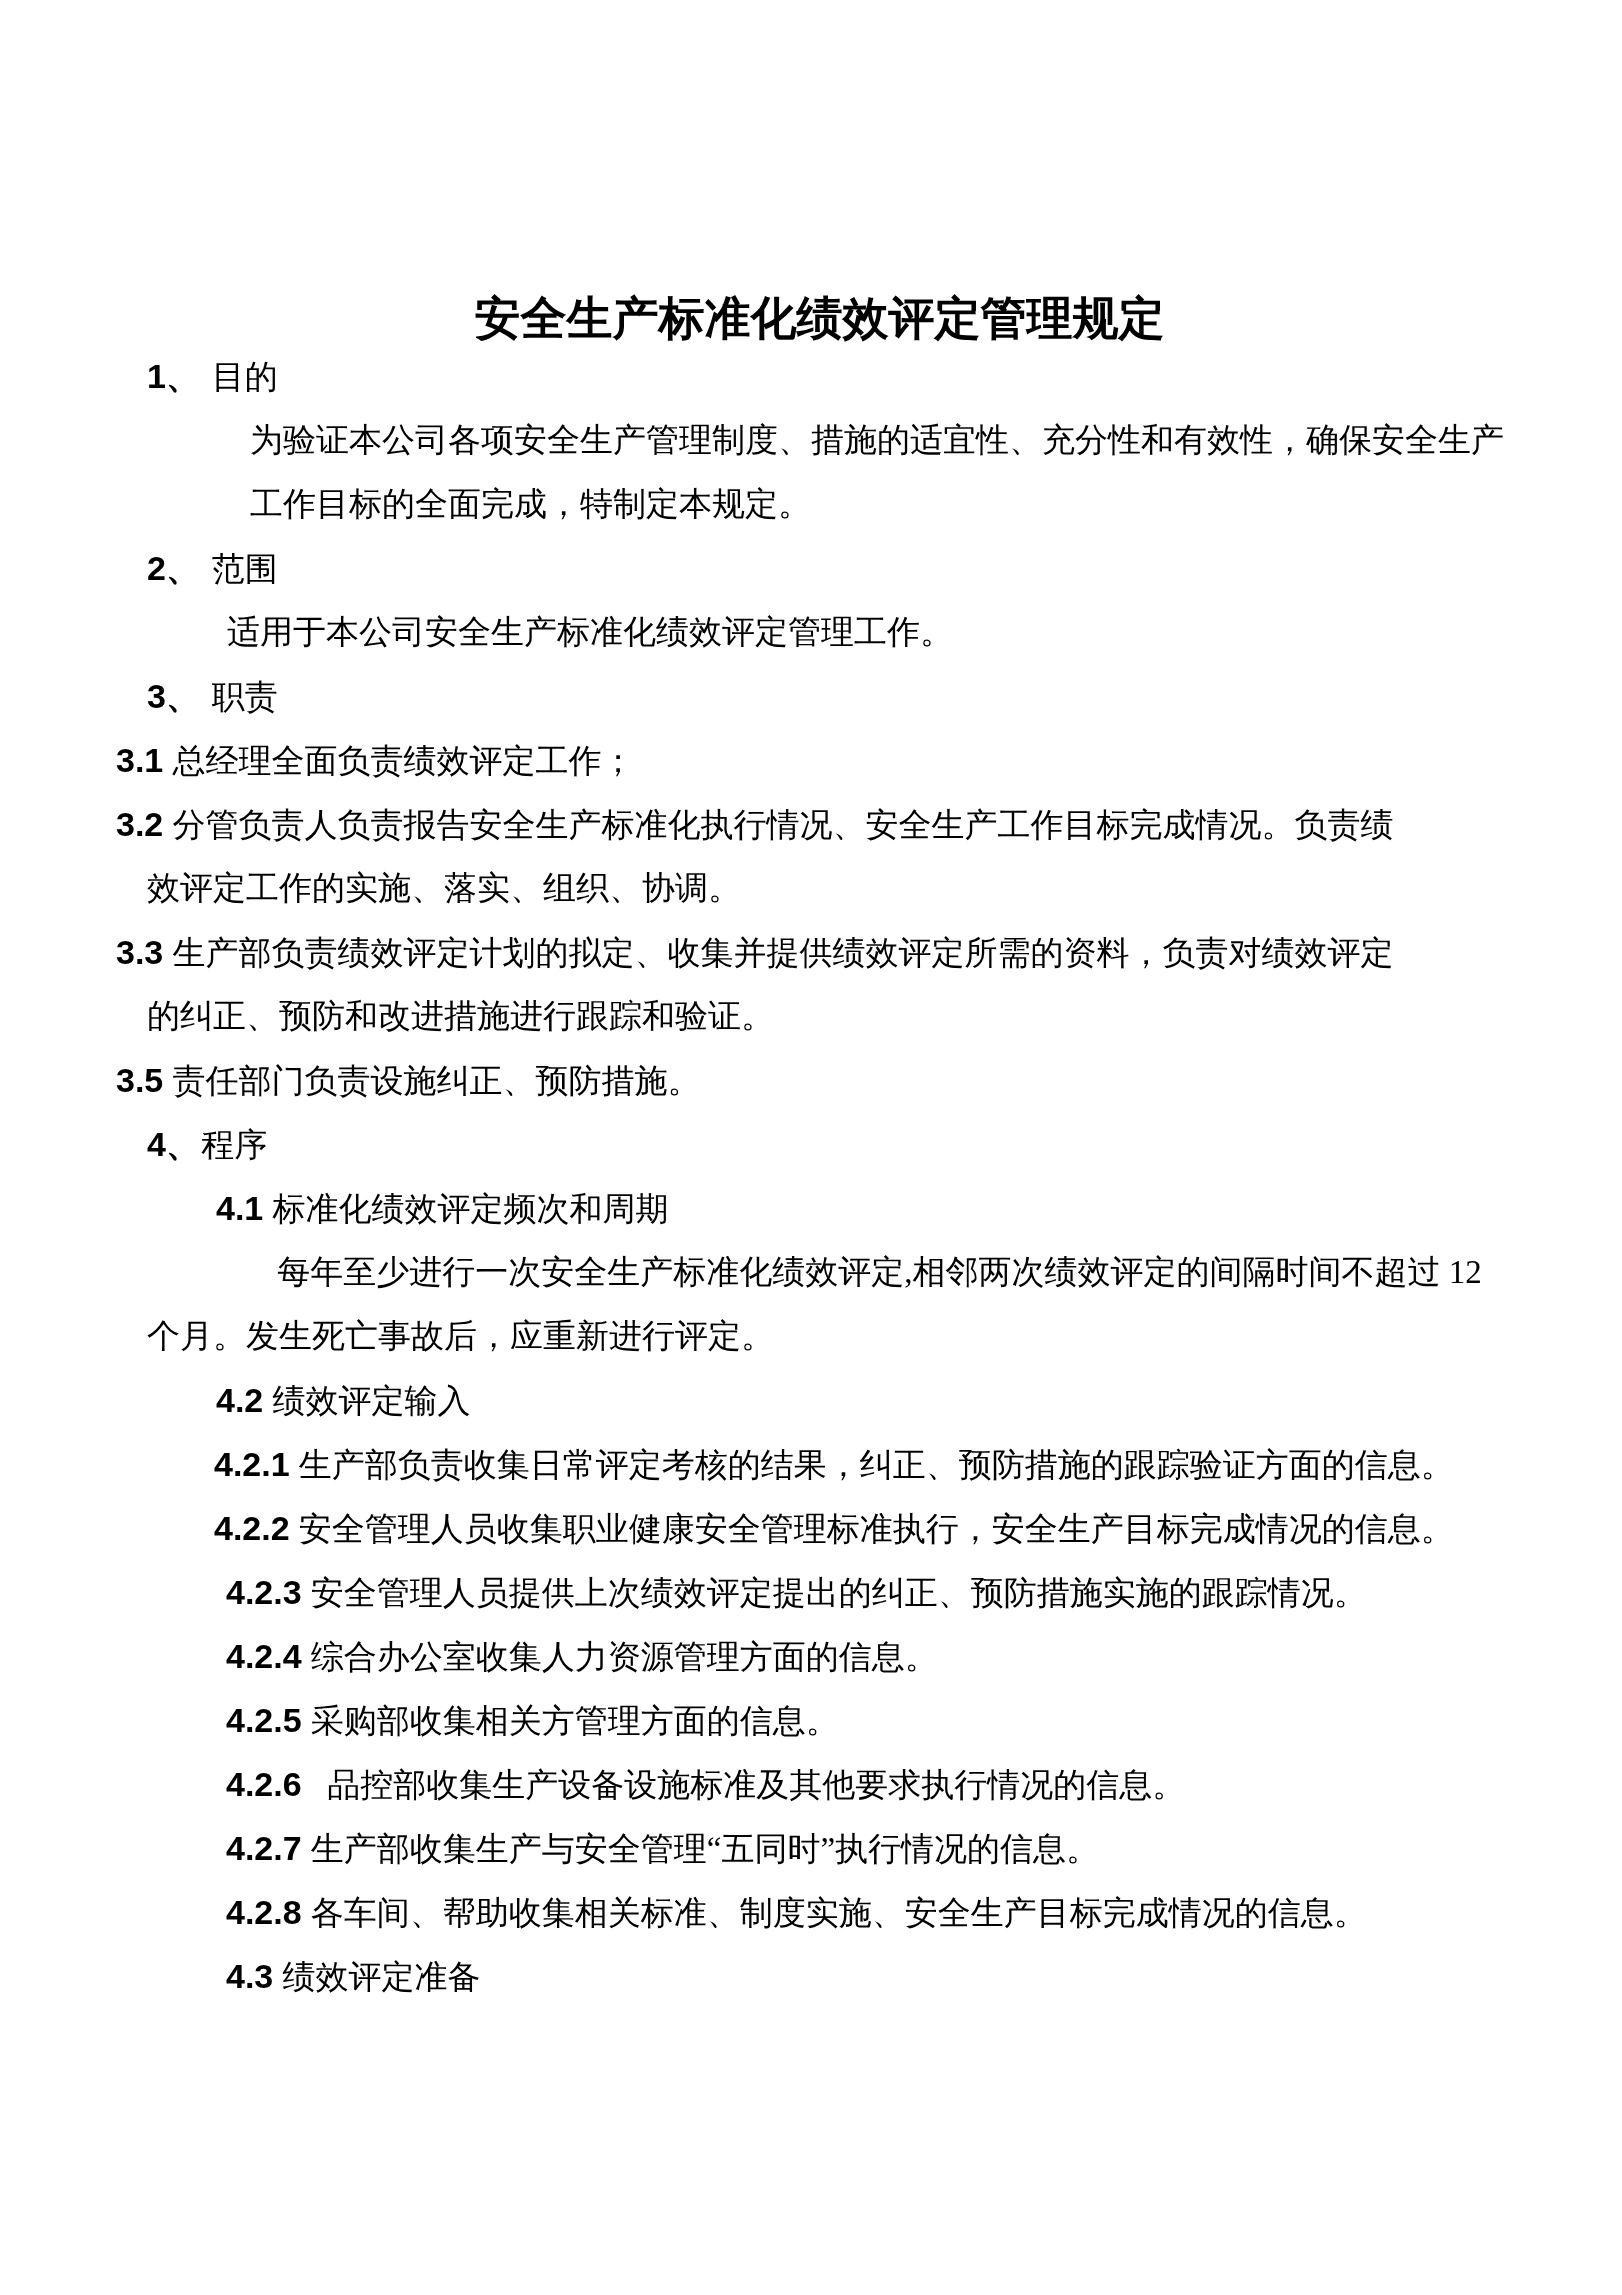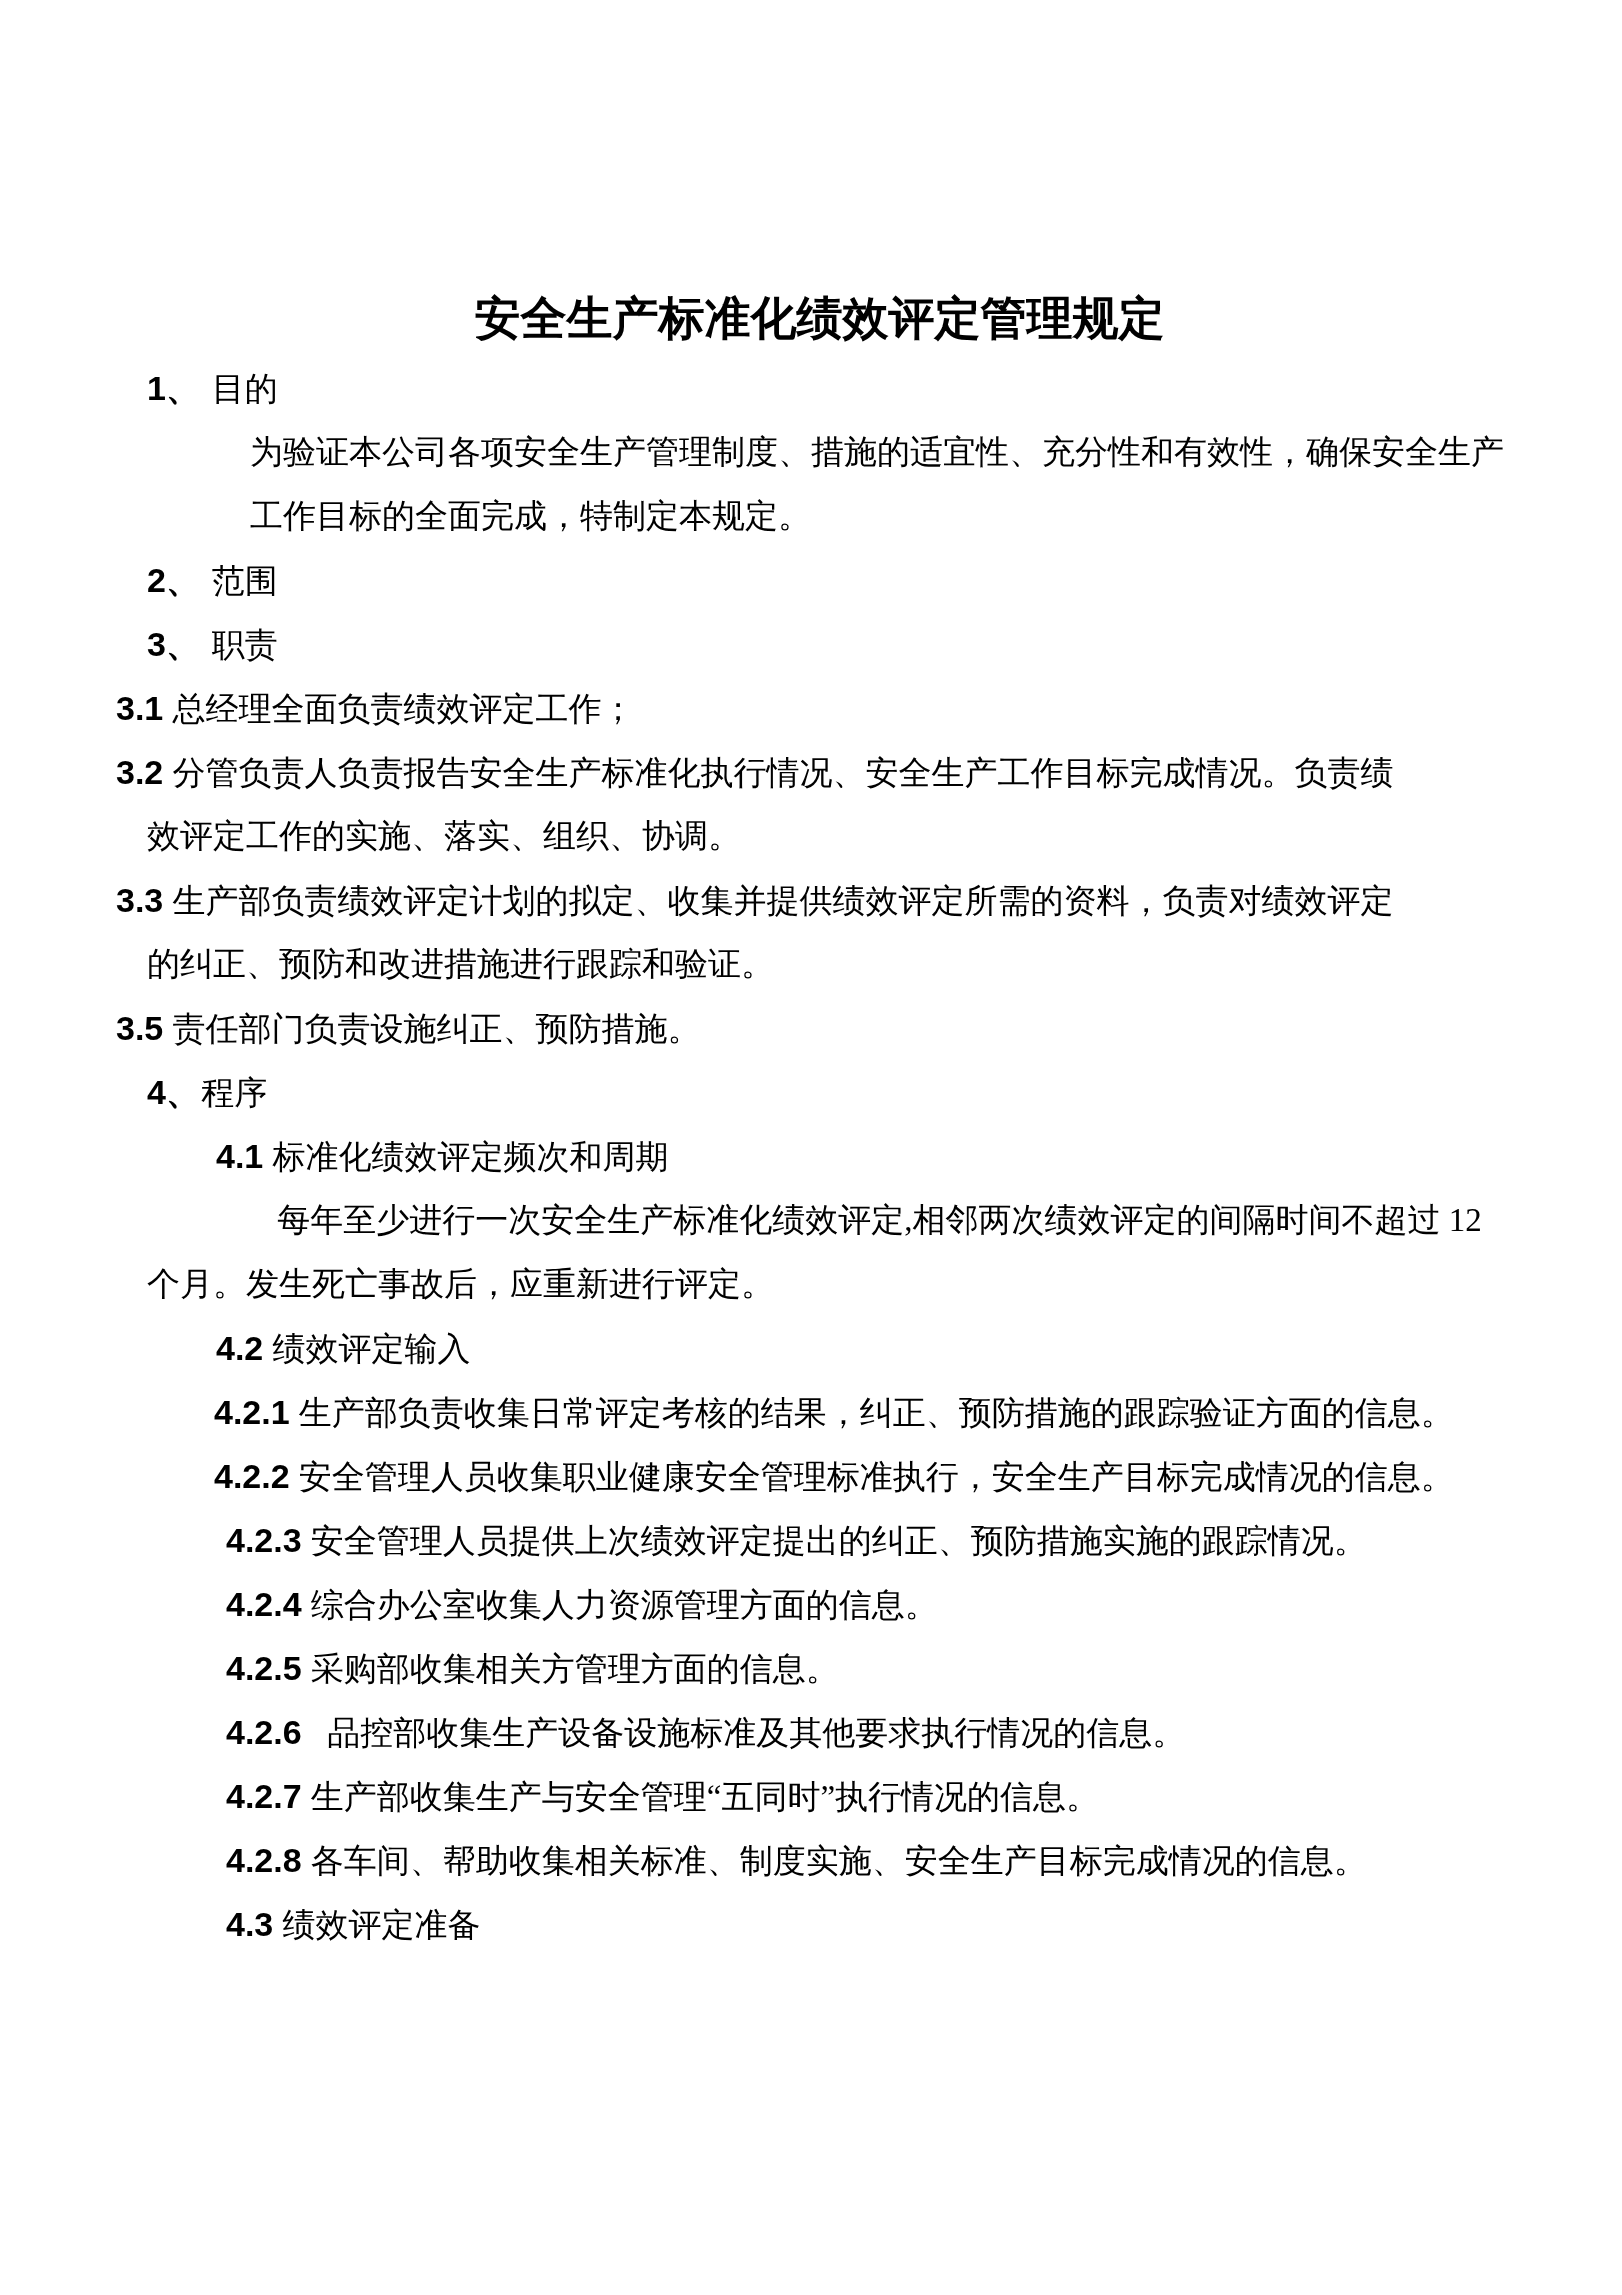--- a/index.html
+++ b/index.html
@@ -24,21 +24,21 @@
     margin: 0;
     text-align: center;
     font-size: 46px;
     line-height: 52px;
     font-weight: bold;
     letter-spacing: 0px;
     white-space: nowrap;
   }
   .lines {
     position: absolute;
-    top: 356px;
+    top: 344px;
     left: 0;
     width: 1484px;
   }
   .line {
     height: 64px;
     line-height: 64px;
     font-size: 33px;
     white-space: nowrap;
     box-sizing: border-box;
   }
@@ -69,20 +69,21 @@
   <h1 class="title">安全生产标准化绩效评定管理规定</h1>
   <div class="lines">
   <div class="line s-h"><span class="num">1、</span><span class="txt">目的</span></div>
 
   <div class="line s-b1"><span class="txt">为验证本公司各项安全生产管理制度、措施的适宜性、充分性和有效性，确保安全生产</span></div>
 
   <div class="line s-b1"><span class="txt">工作目标的全面完成，特制定本规定。</span></div>
 
   <div class="line s-h"><span class="num">2、</span><span class="txt">范围</span></div>
 
+  <div class="line s-b2"><span class="txt">适用于本公司安全生产标准化绩效评定管理工作。</span></div>
 
   <div class="line s-h"><span class="num">3、</span><span class="txt">职责</span></div>
 
   <div class="line s-i3"><span class="num">3.1</span><span class="txt">总经理全面负责绩效评定工作；</span></div>
 
   <div class="line s-i3"><span class="num">3.2</span><span class="txt">分管负责人负责报告安全生产标准化执行情况、安全生产工作目标完成情况。负责绩</span></div>
 
   <div class="line s-cont"><span class="txt">效评定工作的实施、落实、组织、协调。</span></div>
 
   <div class="line s-i3"><span class="num">3.3</span><span class="txt">生产部负责绩效评定计划的拟定、收集并提供绩效评定所需的资料，负责对绩效评定</span></div>

